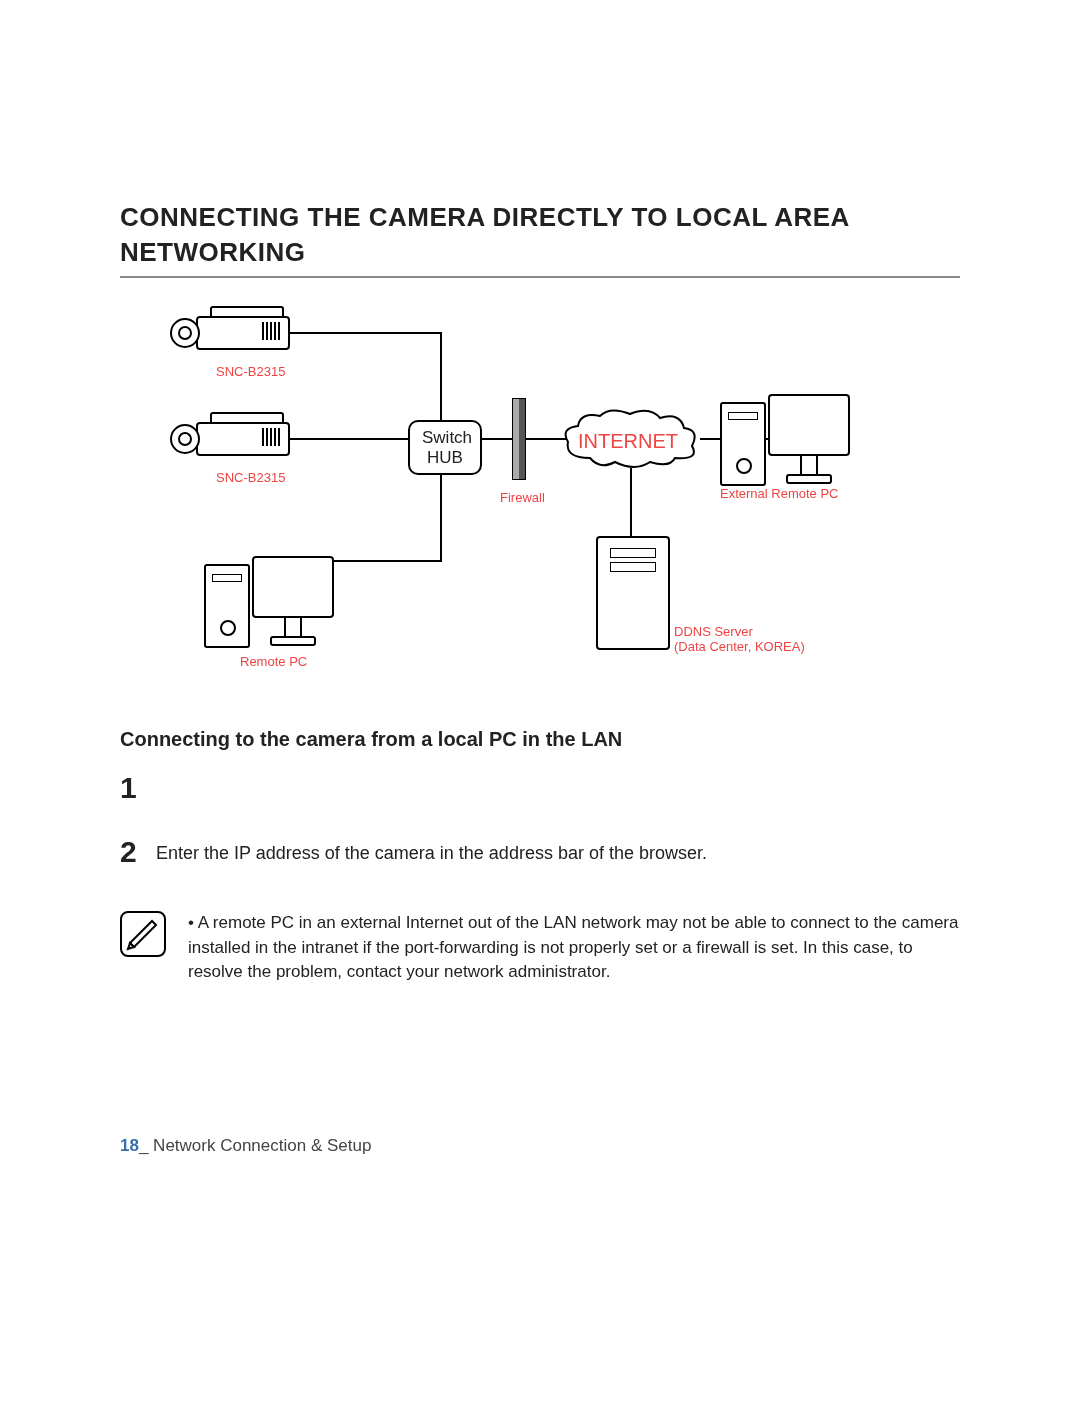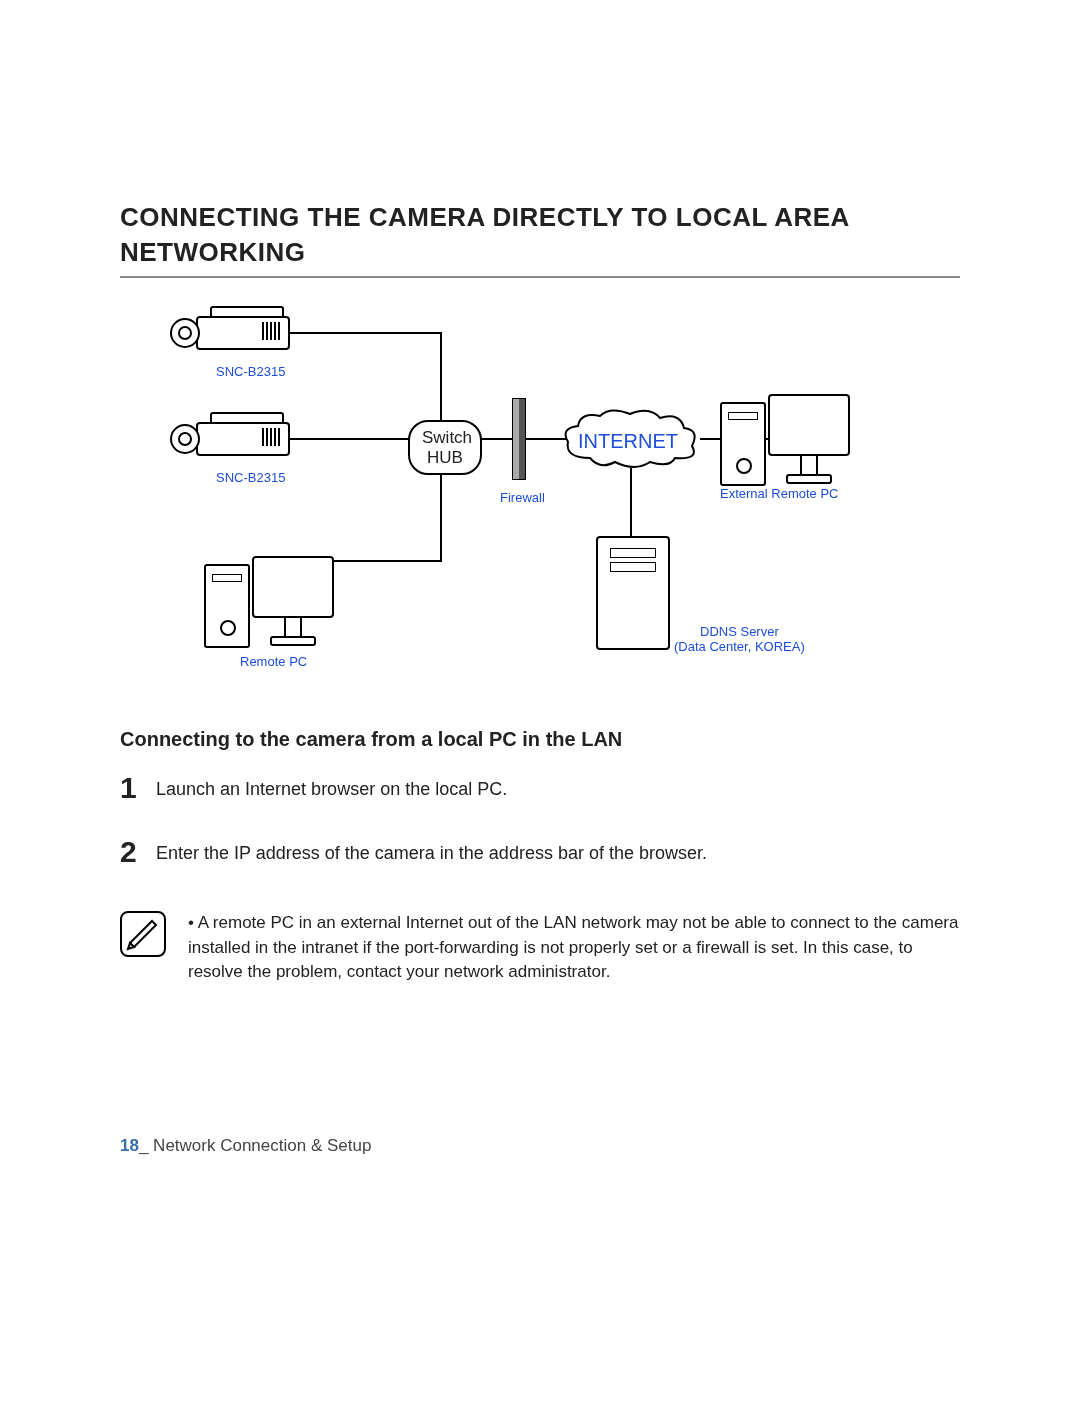--- a/index.html
+++ b/index.html
@@ -37,34 +37,34 @@
     height: 380px;
     margin-left: 40px;
   }
   .d-line {
     position: absolute;
     background: #000;
   }
   .d-box {
     position: absolute;
     border: 2px solid #000;
-    border-radius: 20px;
+    border-radius: 10px;
     background: #fff;
     text-align: center;
     font-size: 17px;
     font-weight: 400;
     padding: 6px 12px;
     box-sizing: border-box;
     line-height: 1.15;
   }
   .d-label {
     position: absolute;
     font-size: 13px;
-    color: #1d4ed8;
-    text-align: center;
+    color: #ef4444;
+    text-align: left;
     white-space: pre;
   }
 
   
   .camera {
     position: absolute;
     width: 120px;
     height: 50px;
   }
   .camera .body {
@@ -308,21 +308,20 @@
     <div class="d-label" style="left:560px; top:188px;">External Remote PC</div>
     <div class="d-label" style="left:80px; top:356px;">Remote PC</div>
     <div class="d-label" style="left:514px; top:326px;">DDNS Server
 (Data Center, KOREA)</div>
   </div>
 
   <h2 class="sub">Connecting to the camera from a local PC in the LAN</h2>
 
   <div class="step">
     <div class="num">1</div>
-    <div class="txt">Launch an Internet browser on the local PC.</div>
   </div>
   <div class="step">
     <div class="num">2</div>
     <div class="txt">Enter the IP address of the camera in the address bar of the browser.</div>
   </div>
 
   <div class="note">
     <div class="icon">
       <svg viewBox="0 0 42 42">
         <path d="M8 30 L30 8 L34 12 L12 34 Z" fill="none" stroke="#000" stroke-width="2"></path>

